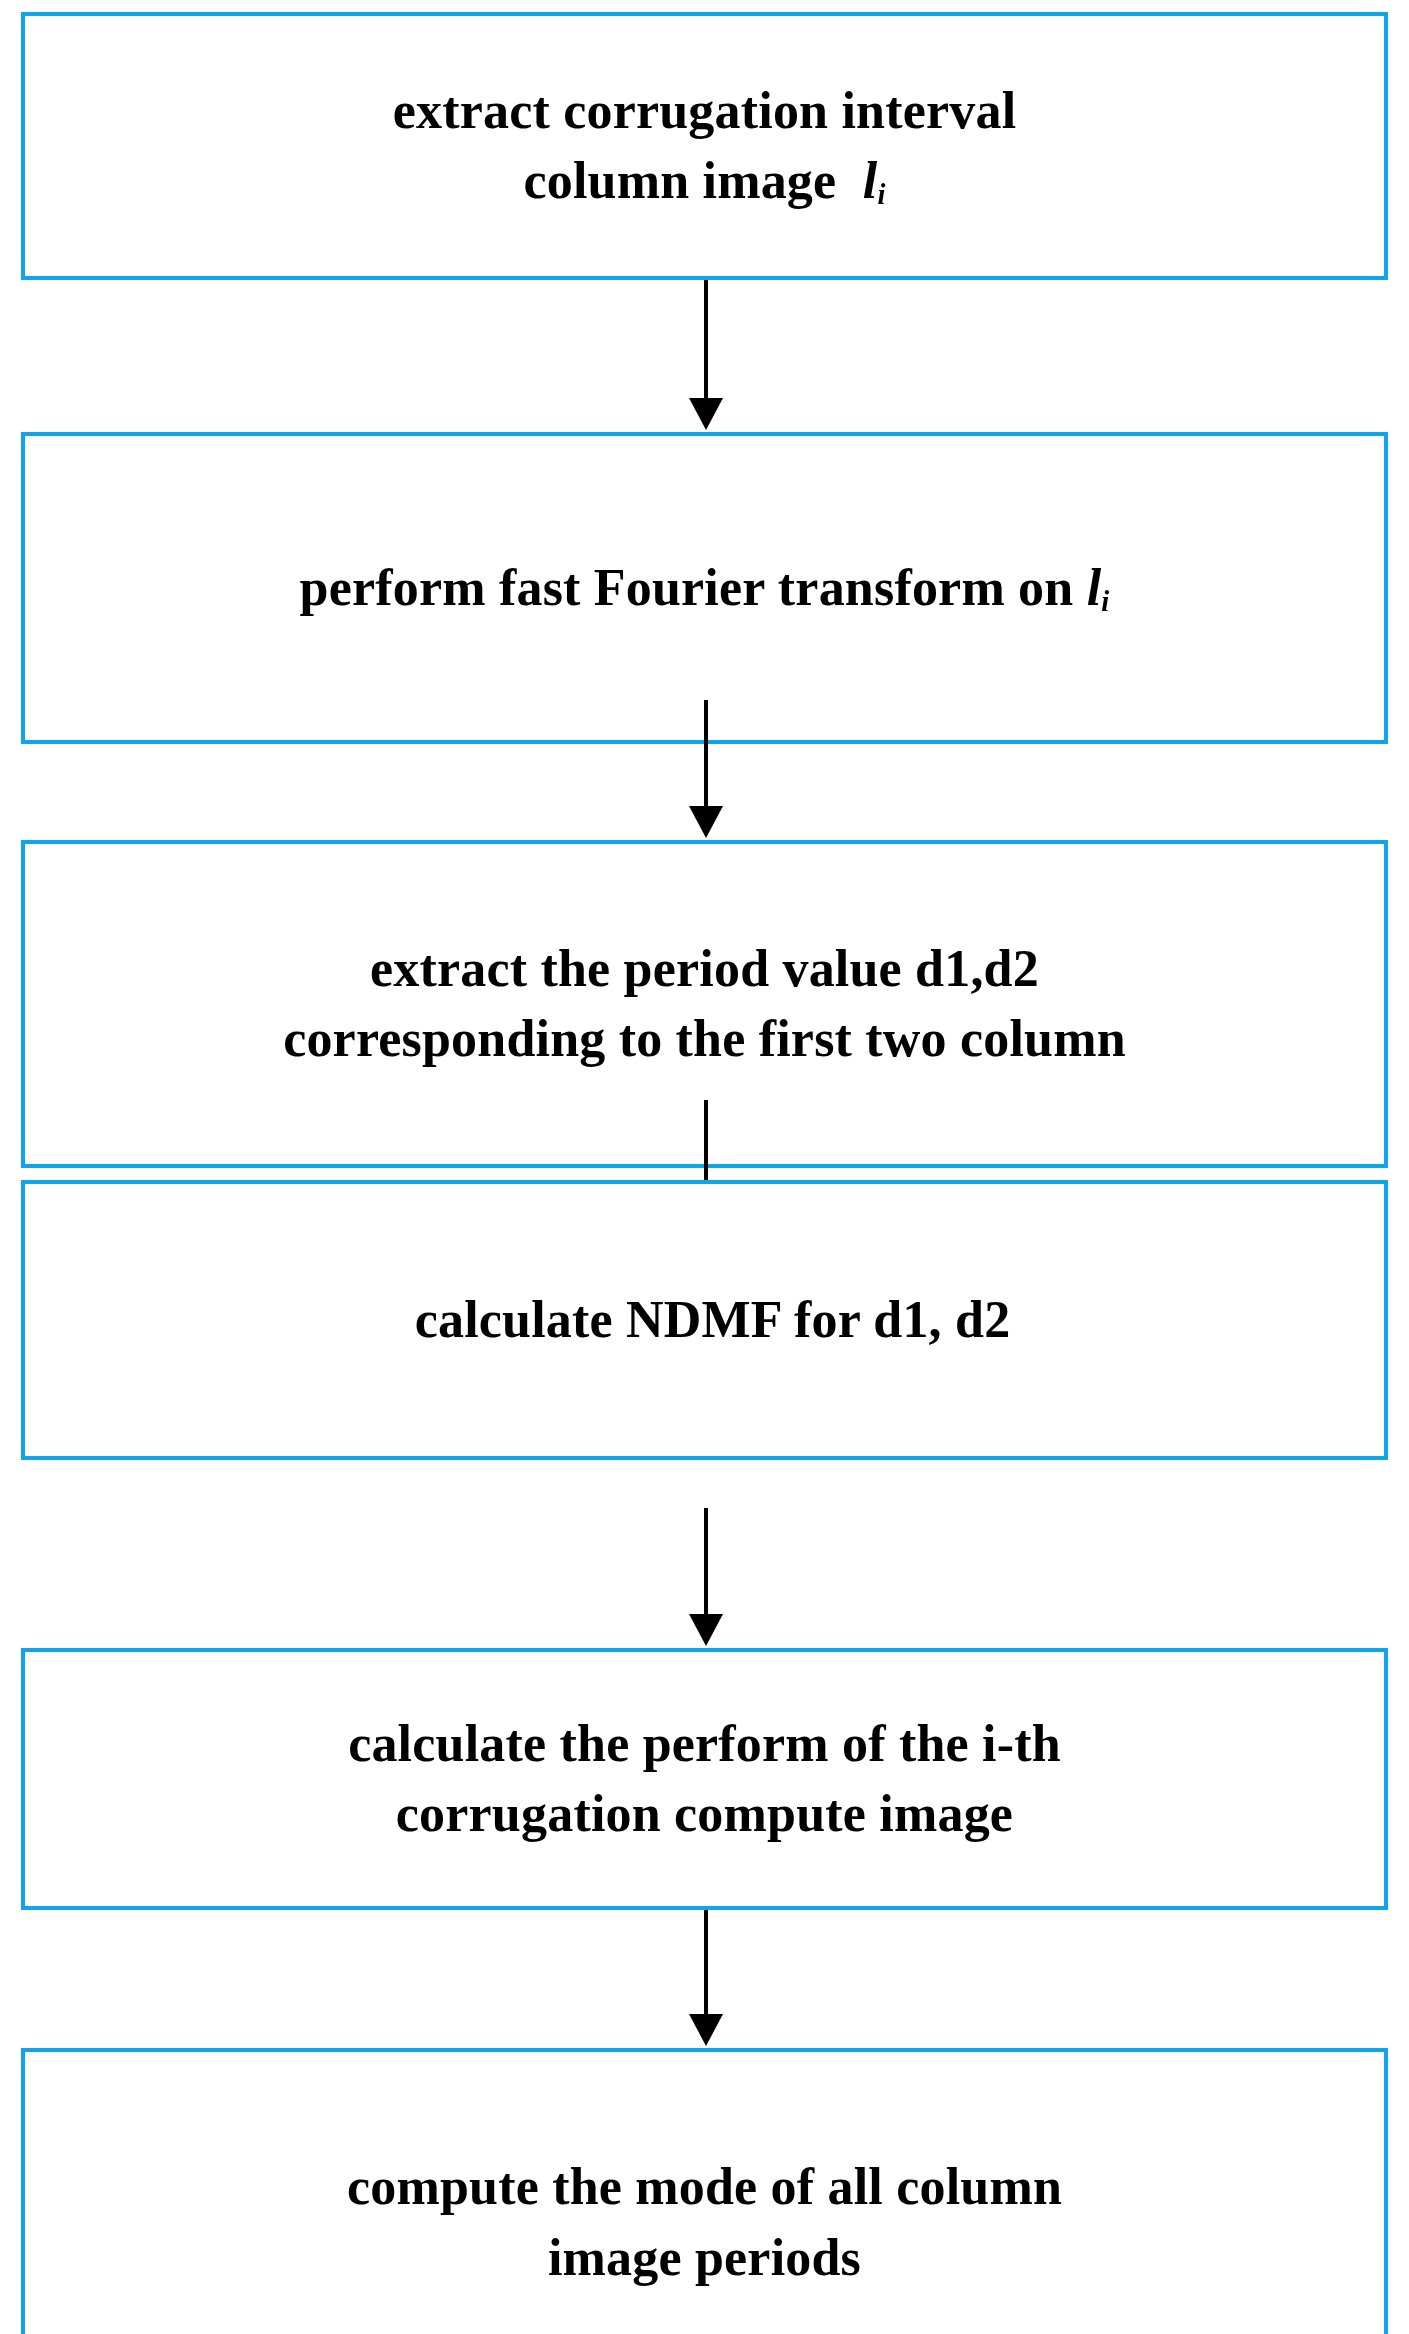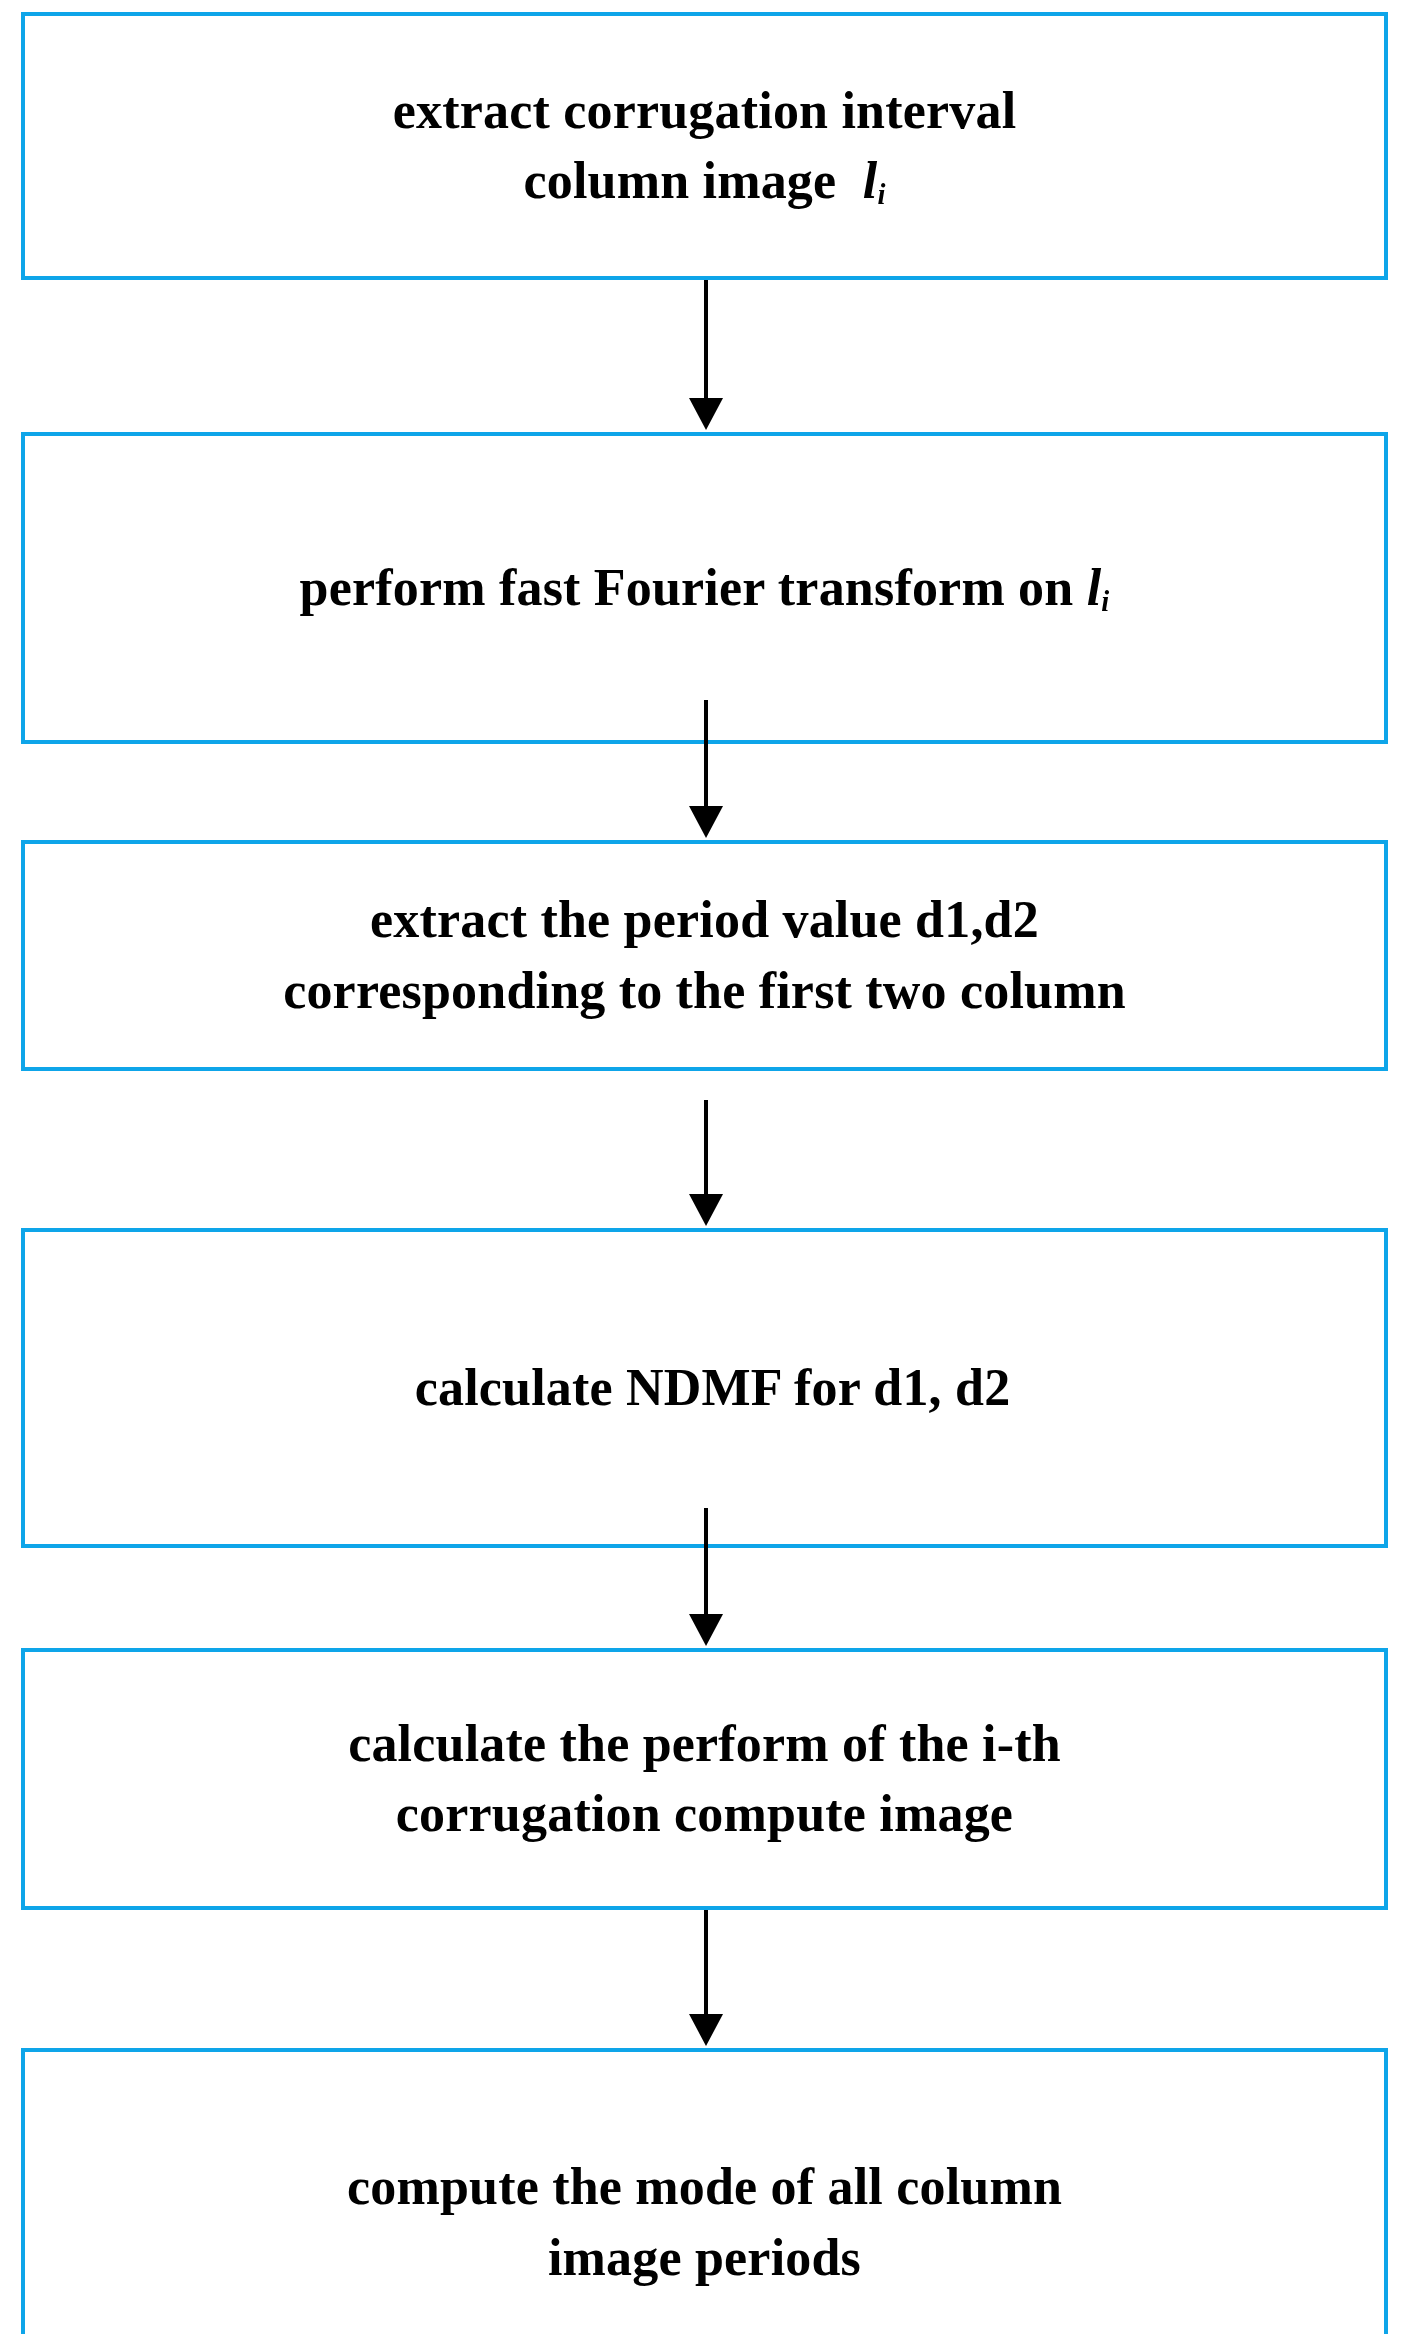--- a/index.html
+++ b/index.html
@@ -93,33 +93,33 @@
     <div class="box-text">
       <span>perform fast Fourier transform on</span>&nbsp;<span class="var-l"><span>l</span><sub>i</sub></span>
     </div>
   </div>
 
   <div class="connector" style="top:700px; height:140px;">
     <div class="conn-stem" style="height:108px;"></div>
     <div class="conn-head" style="top:106px;"></div>
   </div>
 
-  <div class="flow-box" style="top:840px; height:231px;">
+  <div class="flow-box" style="top:840px; height:328px;">
     <div class="box-text">
       <span>extract the period value d1,d2</span><br>
       <span>corresponding to the first two column</span>
     </div>
   </div>
 
   <div class="connector" style="top:1100px; height:128px;">
     <div class="conn-stem" style="height:96px;"></div>
     <div class="conn-head" style="top:94px;"></div>
   </div>
 
-  <div class="flow-box" style="top:1228px; height:320px;padding-left:16px;">
+  <div class="flow-box" style="top:1180px; height:280px;padding-left:16px;">
     <div class="box-text">
       <span>calculate NDMF for d1, d2</span>
     </div>
   </div>
 
   <div class="connector" style="top:1508px; height:140px;">
     <div class="conn-stem" style="height:108px;"></div>
     <div class="conn-head" style="top:106px;"></div>
   </div>
 

